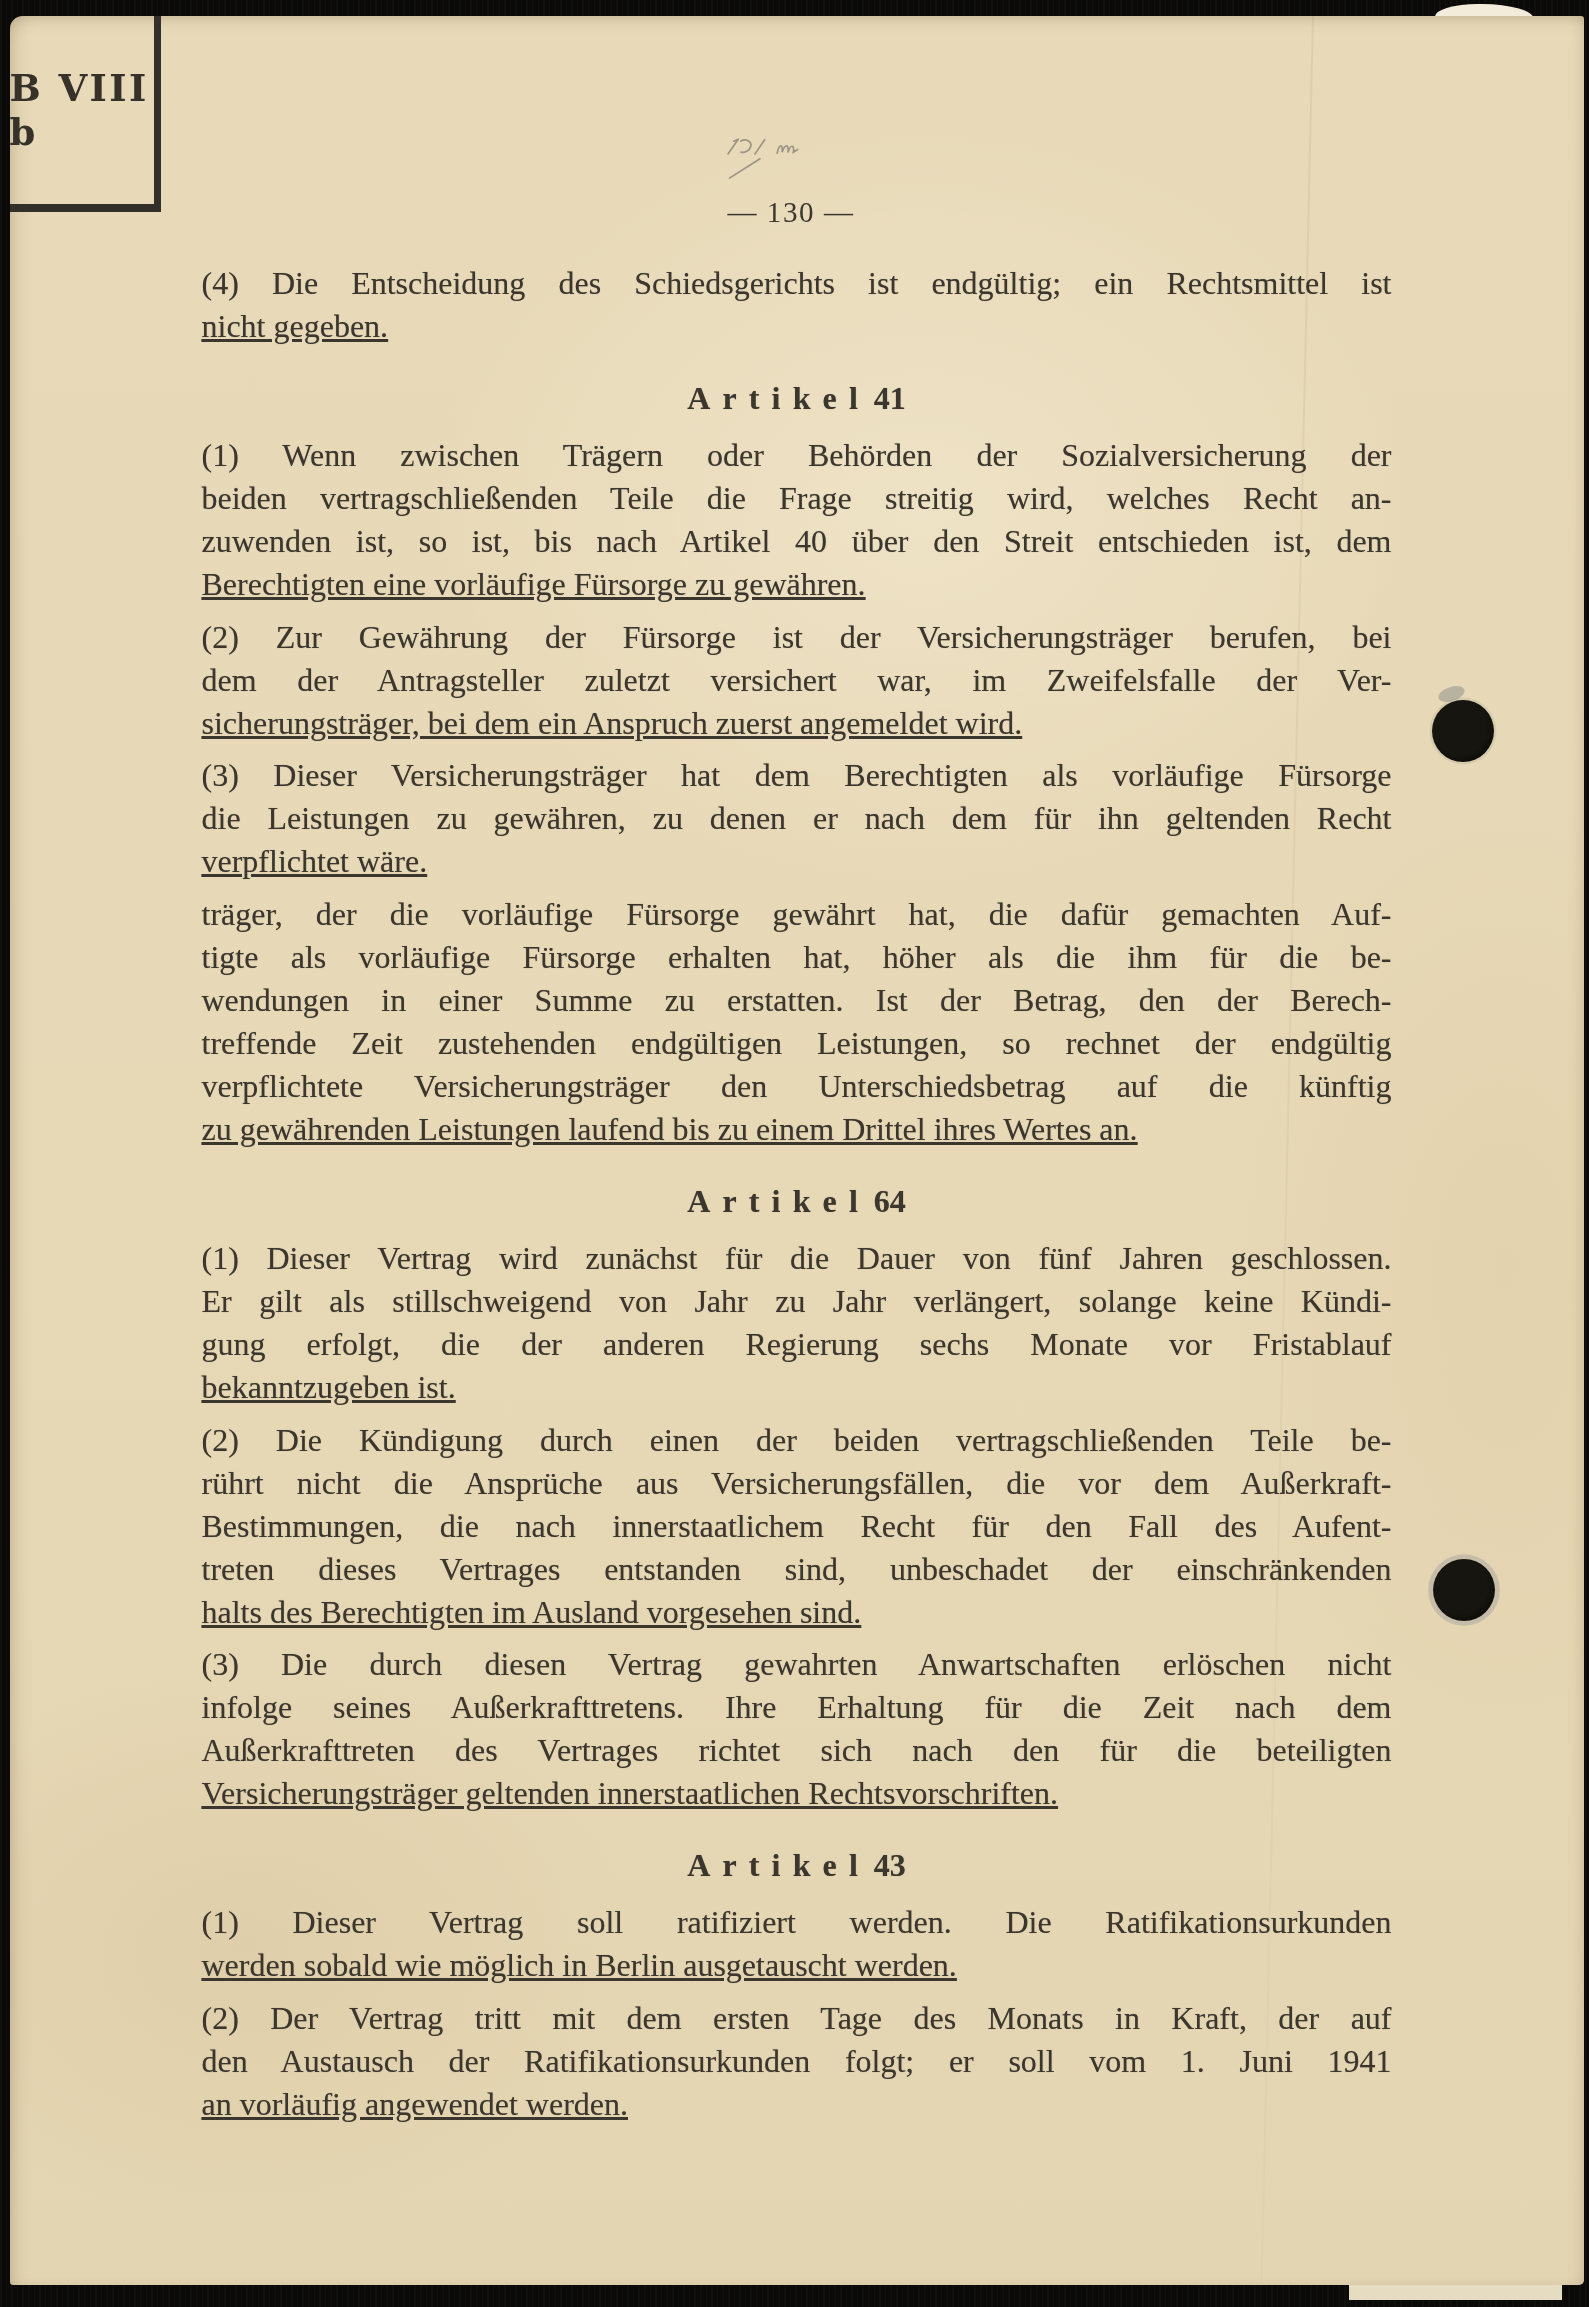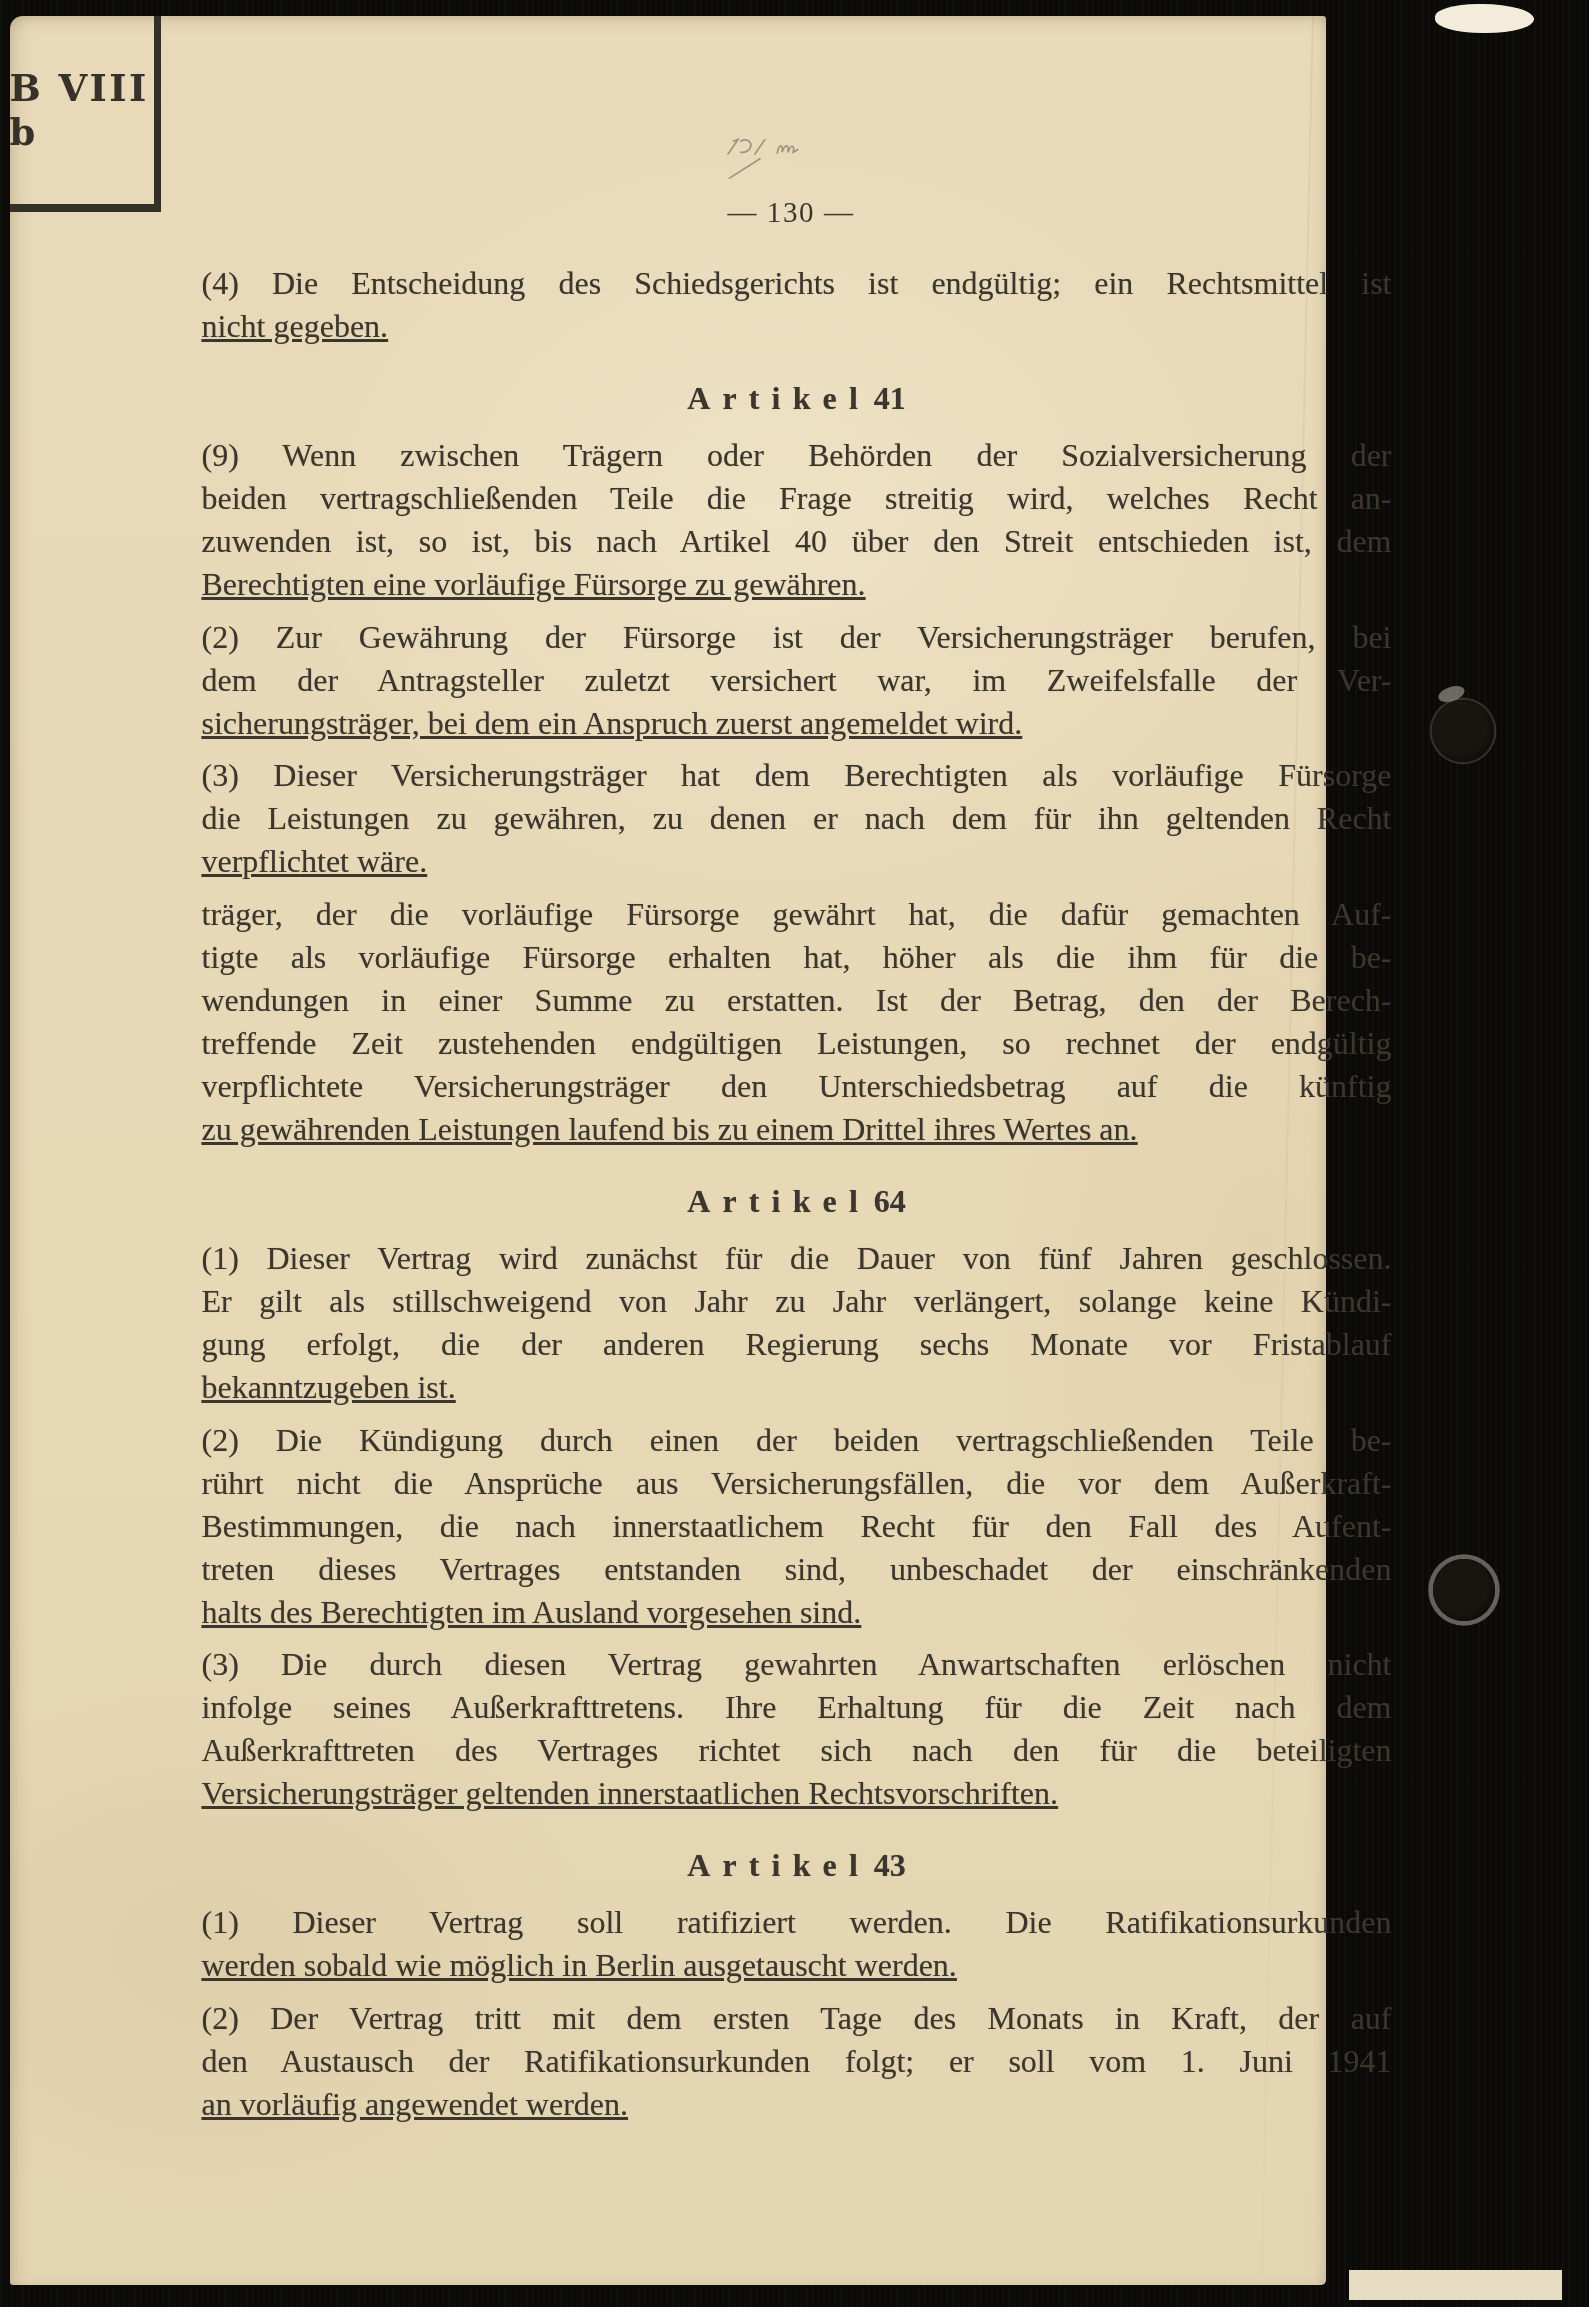--- a/index.html
+++ b/index.html
@@ -15,21 +15,21 @@
   
   .sliver-top-right {
     position:absolute; left:1435px; top:4px; width:99px; height:29px;
     background:#f3ecda; border-radius:45% 55% 50% 50%; z-index:0;
   }
   .sliver-bottom-right {
     position:absolute; left:1349px; top:2270px; width:213px; height:30px;
     background:#e6dcc2; z-index:0;
   }
   .page {
-    position:absolute; left:9.5px; top:16px; width:1316px; height:2269px;
+    position:absolute; left:9.5px; top:16px; width:1574px; height:2269px;
     z-index:1;
     background:
       radial-gradient(ellipse 715px 556px at 58% 22%, rgba(255,248,230,0.30), rgba(255,248,230,0) 70%),
       radial-gradient(ellipse 556px 397px at 15% 85%, rgba(170,140,90,0.10), rgba(170,140,90,0) 70%),
       radial-gradient(ellipse 397px 715px at 95% 55%, rgba(200,175,125,0.14), rgba(200,175,125,0) 70%),
       linear-gradient(180deg, #e8dab9 0%, #e7d8b6 55%, #e4d5b2 100%);
     border-radius: 12.7px 3.2px 4.8px 3.2px;
     box-shadow:
       inset 12.7px 0 22px -14.3px rgba(80,60,30,0.30),
       inset -9.5px 0 17.5px -11px rgba(80,60,30,0.22),
@@ -121,21 +121,21 @@
     <div class="body-text">
 
       <div class="para">
         <div class="line">(4) Die Entscheidung des Schiedsgerichts ist endgültig; ein Rechtsmittel ist</div>
         <div class="line last">nicht gegeben.</div>
       </div>
 
       <h2 class="art-heading"><span class="art-word">Artikel</span><span class="art-num">41</span></h2>
 
       <div class="para">
-        <div class="line">(9) Wenn zwischen Trägern oder Behörden der Sozialversicherung der</div>
+        <div class="line">(1) Wenn zwischen Trägern oder Behörden der Sozialversicherung der</div>
         <div class="line">beiden vertragschließenden Teile die Frage streitig wird, welches Recht an-</div>
         <div class="line">zuwenden ist, so ist, bis nach Artikel 40 über den Streit entschieden ist, dem</div>
         <div class="line last">Berechtigten eine vorläufige Fürsorge zu gewähren.</div>
       </div>
 
       <div class="para">
         <div class="line">(2) Zur Gewährung der Fürsorge ist der Versicherungsträger berufen, bei</div>
         <div class="line">dem der Antragsteller zuletzt versichert war, im Zweifelsfalle der Ver-</div>
         <div class="line last">sicherungsträger, bei dem ein Anspruch zuerst angemeldet wird.</div>
       </div>

